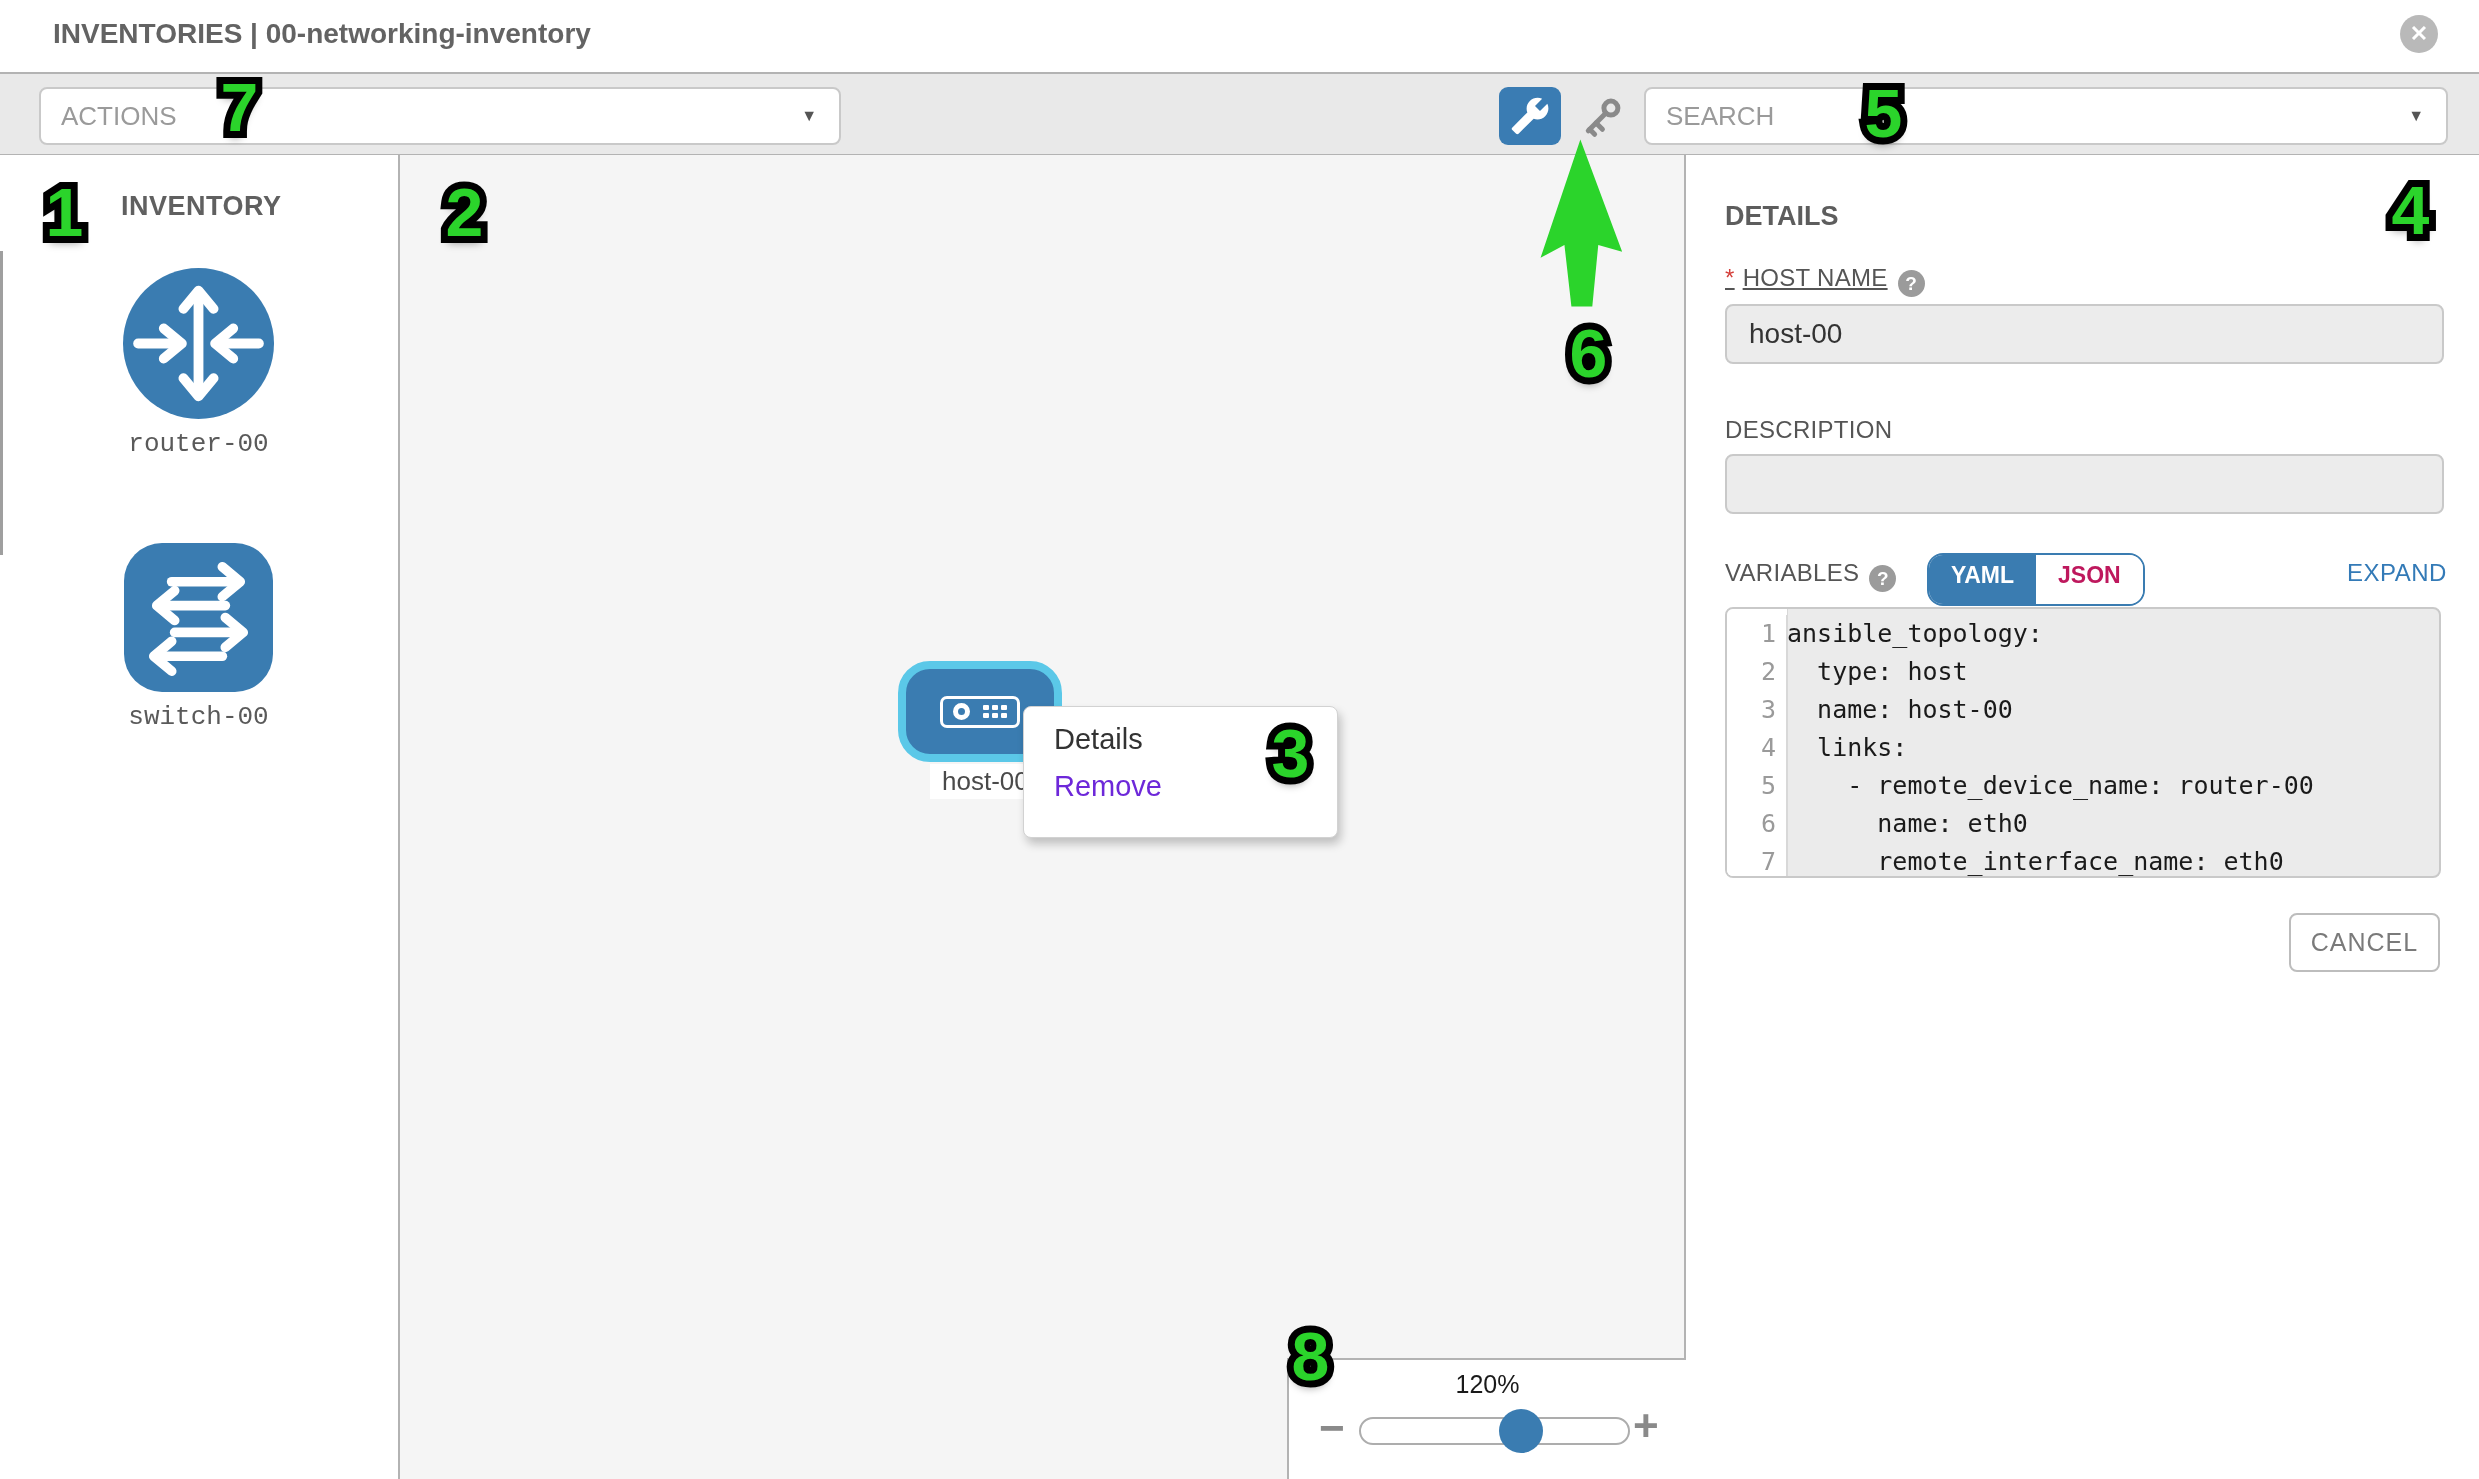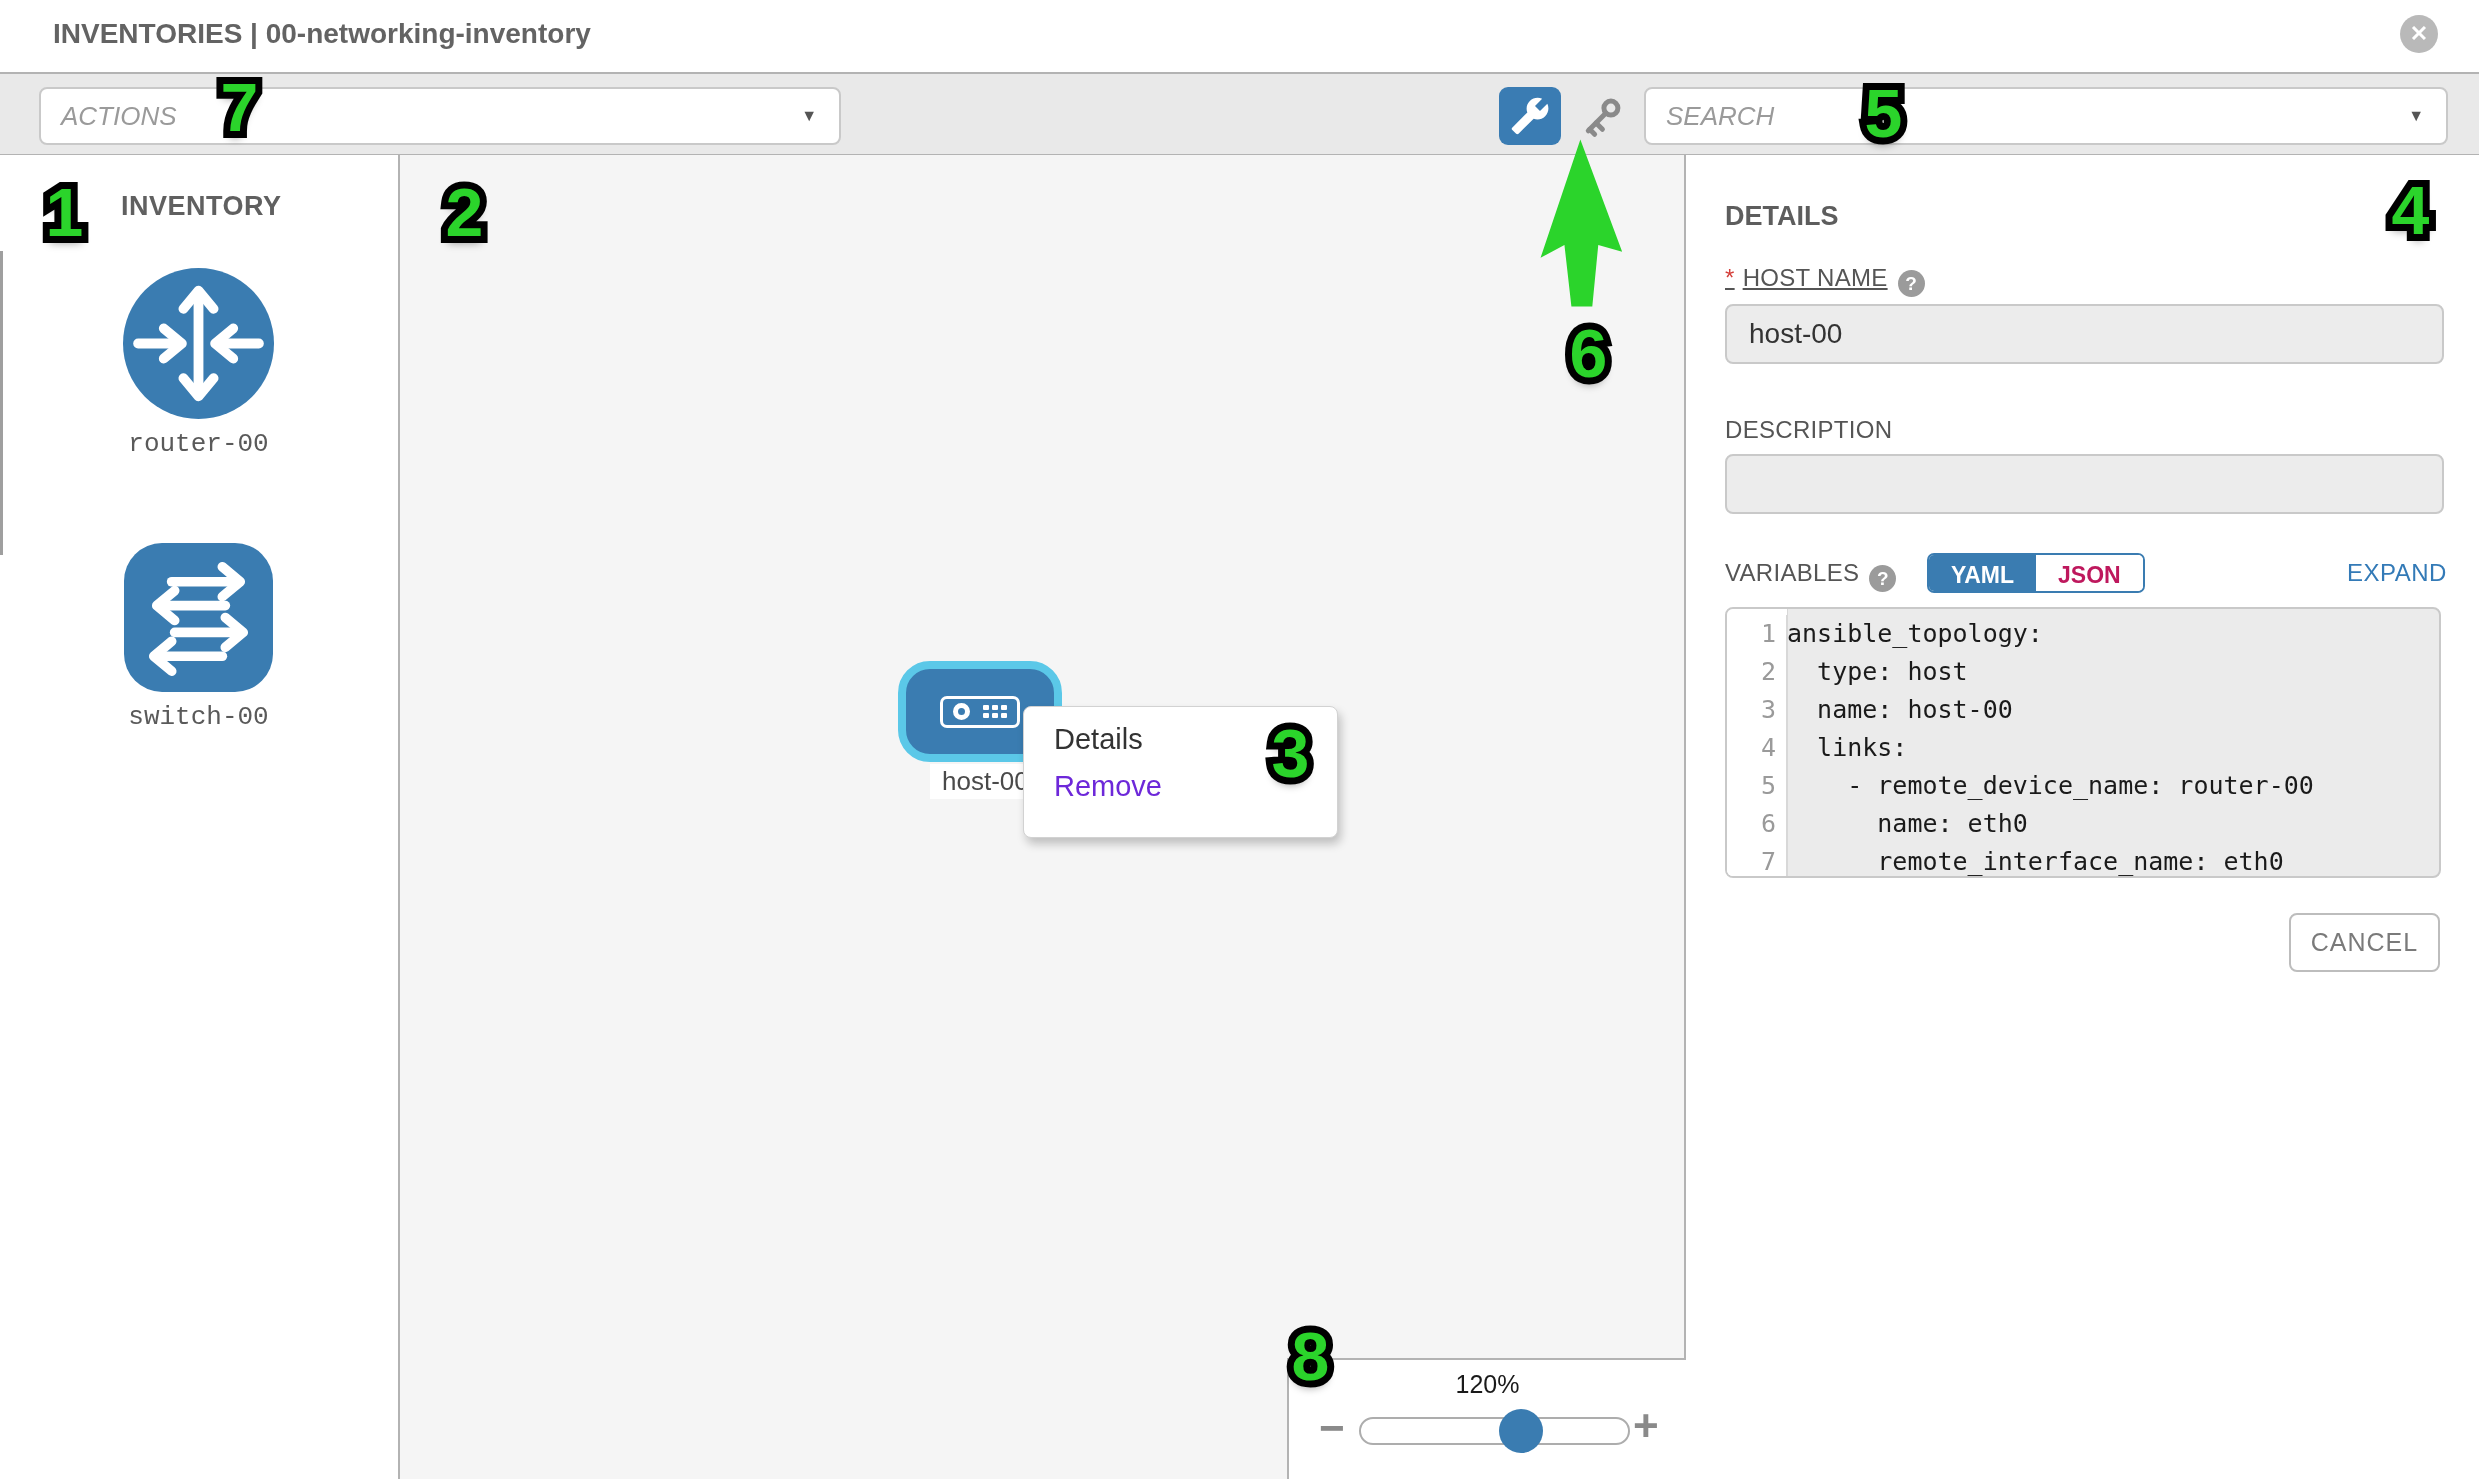--- a/index.html
+++ b/index.html
@@ -10,21 +10,21 @@
   
   .header { position:absolute; left:0; top:0; width:2480px; height:72px; background:#fff; }
   .header-title { position:absolute; left:53px; top:18px; font-size:28px; font-weight:bold; color:#636363; }
   .close-btn { position:absolute; left:2400px; top:15px; width:38px; height:38px; border-radius:50%;
                background:#b9b9b9; color:#fff; font-size:22px; font-weight:bold; text-align:center; line-height:38px; cursor:pointer; }
 
   
   .toolbar { position:absolute; left:0; top:72px; width:2480px; height:84px; background:#e9e9e9;
              border-top:2px solid #b3b3b3; border-bottom:2px solid #b3b3b3; }
   .select-box { position:absolute; top:13px; height:58px; background:#fff; border:2px solid #c9c9c9; border-radius:8px;
-                font-size:26px; color:#9a9a9a; line-height:54px; padding-left:20px; cursor:pointer;font-style:italic; }
+                font-size:26px; color:#9a9a9a; line-height:54px; padding-left:20px; cursor:pointer; }
   .select-actions { left:39px; width:802px; }
   .select-search { left:1644px; width:804px; }
   .select-caret { position:absolute; right:22px; top:0; font-size:16px; color:#555; }
   .wrench-btn { position:absolute; left:1499px; top:13px; width:62px; height:58px; background:#3a7cb3; border-radius:9px; cursor:pointer; }
   .wrench-btn svg { position:absolute; left:11px; top:9px; }
   .key-btn { position:absolute; left:1575px; top:18px; width:52px; height:52px; cursor:pointer; }
 
   
   .main { position:absolute; left:0; top:155px; width:2480px; height:1324px; }
   .sidebar { position:absolute; left:0; top:0; width:400px; height:1324px; background:#fff; border-right:2px solid #b3b3b3; }
@@ -75,21 +75,21 @@
   .req-star { color:#d43f3a; margin-right:8px; font-size:24px; }
   .q-icon { display:inline-block; width:27px; height:27px; border-radius:50%; background:#9b9b9b; color:#fff;
             font-size:19px; font-weight:bold; text-align:center; line-height:27px; margin-left:10px; vertical-align:-4px; }
   .text-input { position:absolute; left:39px; width:719px; height:60px; background:#ececec; border:2px solid #c9c9c9;
                 border-radius:8px; font-size:28px; color:#333; padding-left:22px; font-family:"Liberation Sans",sans-serif; }
   .hostname-label { left:39px; top:109px;text-decoration:underline; }
   .hostname-input { top:149px; }
   .desc-label { left:39px; top:261px; }
   .desc-input { top:299px; }
   .vars-label { left:39px; top:404px; }
-  .toggle-group { position:absolute; left:241px; top:398px; height:40px; border:2px solid #3a7cb1; border-radius:7px;
+  .toggle-group { position:absolute; left:241px; top:398px; height:53px; border:2px solid #3a7cb1; border-radius:16px;
                   display:flex; overflow:hidden; background:#fff; }
   .toggle-opt { font-size:23px; font-weight:bold; line-height:40px; padding:0 22px; cursor:pointer; }
   .toggle-yaml { background:#3a7cb1; color:#fff; }
   .toggle-json { background:#fff; color:#be185d; }
   .expand-link { position:absolute; left:661px; top:404px; font-size:24px; color:#337ab7; cursor:pointer; letter-spacing:0.5px; }
 
   .code-editor { position:absolute; left:39px; top:452px; width:716px; height:271px; border:2px solid #c9c9c9;
                  border-radius:8px; overflow:hidden; background:#ebebeb; font-family:"DejaVu Sans Mono",monospace; }
   .code-line { display:flex; height:38px; }
   .code-line:first-child { margin-top:6px; }

